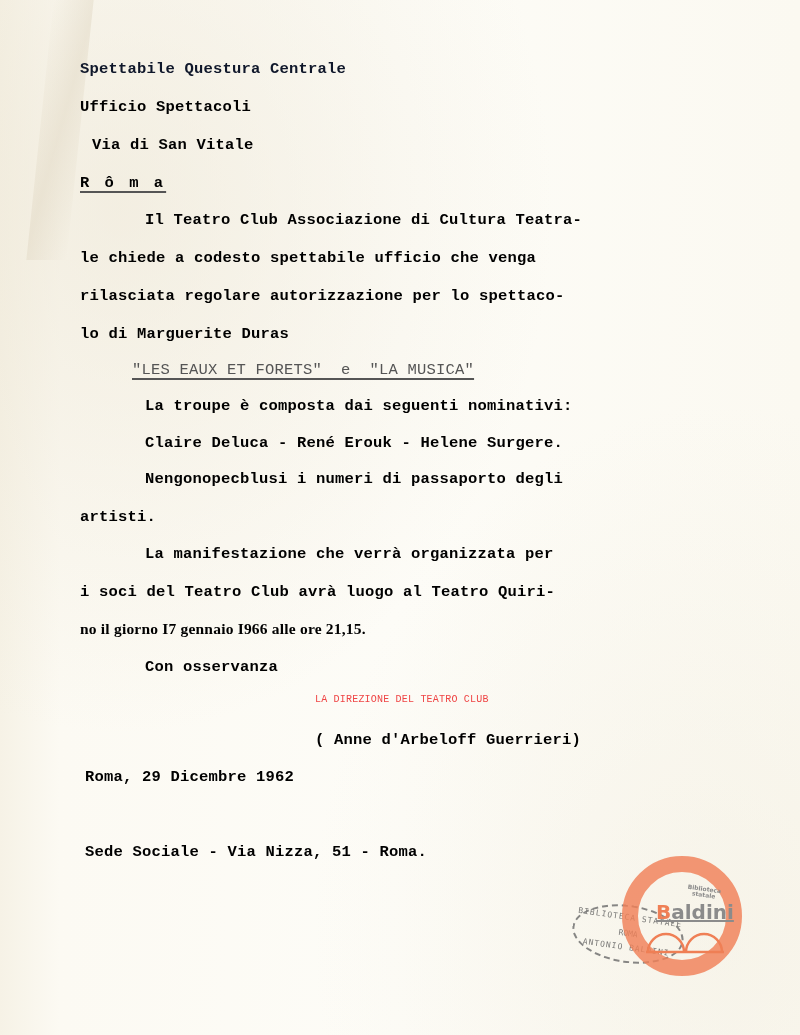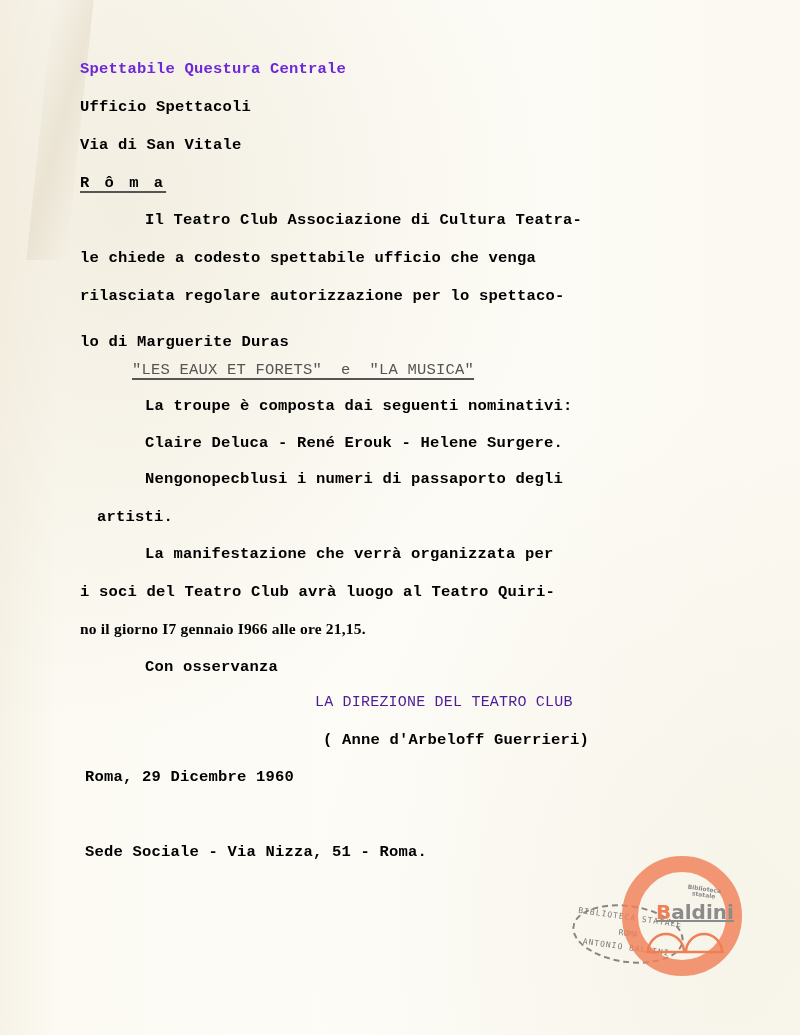--- a/index.html
+++ b/index.html
@@ -32,21 +32,21 @@
     transform: skewX(-6deg);
   }
   .line {
     position: absolute;
     white-space: pre;
     font-size: 15.5px;
     font-weight: bold;
     letter-spacing: 0.2px;
     color: #000000;
   }
-  .light { color: #6d28d9; font-weight: bold; }
+  .light { color: #0f172a; font-weight: bold; }
   .underline {
     text-decoration: underline;
     text-decoration-thickness: 2px;
     text-underline-offset: 4px;
     text-decoration-color: #555;
   }
 
   .stamp {
     position: absolute;
     left: 572px; top: 905px;
@@ -100,46 +100,46 @@
   }
 </style>
 </head>
 <body>
 
 <div class="paper"></div>
 <div class="fold"></div>
 
 <div class="line light" style="left:80px; top:60px;">Spettabile Questura Centrale</div>
 <div class="line" style="left:80px; top:98px;">Ufficio Spettacoli</div>
-<div class="line" style="left:80px; top:136px;">Via di San Vitale</div>
+<div class="line" style="left:92px; top:136px;">Via di San Vitale</div>
 <div class="line underline" style="left:80px; top:174px; letter-spacing:3px;">R ô m a</div>
 
 <div class="line" style="left:145px; top:211px;">Il Teatro Club Associazione di Cultura Teatra-</div>
 <div class="line" style="left:80px; top:249px;">le chiede a codesto spettabile ufficio che venga</div>
 <div class="line" style="left:80px; top:287px;">rilasciata regolare autorizzazione per lo spettaco-</div>
-<div class="line" style="left:80px; top:333px;text-align:right;">lo di Marguerite Duras</div>
+<div class="line" style="left:80px; top:325px;text-align:right;">lo di Marguerite Duras</div>
 
 <div class="line underline" style="left:132px; top:361px; font-weight:normal; color:#555;">"LES EAUX ET FORETS"  e  "LA MUSICA"</div>
 
 <div class="line" style="left:145px; top:397px;">La troupe è composta dai seguenti nominativi:</div>
 <div class="line" style="left:145px; top:434px;">Claire Deluca - René Erouk - Helene Surgere.</div>
 
 <div class="line" style="left:145px; top:470px;">Nengonopecblusi i numeri di passaporto degli</div>
-<div class="line" style="left:80px; top:508px;margin-left:17px;">artisti.</div>
+<div class="line" style="left:80px; top:508px;">artisti.</div>
 
 <div class="line" style="left:145px; top:545px;">La manifestazione che verrà organizzata per</div>
 <div class="line" style="left:80px; top:583px;">i soci del Teatro Club avrà luogo al Teatro Quiri-</div>
 <div class="line" style="left:80px; top:620px;font-family:Liberation Serif, serif;">no il giorno I7 gennaio I966 alle ore 21,15.</div>
 
 <div class="line" style="left:145px; top:658px;">Con osservanza</div>
 
-<div class="line" style="left:315px; top:694px; font-weight:normal; font-size:15px; color:#4c1d95;">LA DIREZIONE DEL TEATRO CLUB</div>
-<div class="line" style="left:315px; top:731px;margin-left:8px;">( Anne d'Arbeloff Guerrieri)</div>
+<div class="line" style="left:315px; top:694px; font-weight:normal; font-size:10px; color:#ef4444;">LA DIREZIONE DEL TEATRO CLUB</div>
+<div class="line" style="left:315px; top:731px;">( Anne d'Arbeloff Guerrieri)</div>
 
-<div class="line" style="left:85px; top:768px;">Roma, 29 Dicembre 1960</div>
+<div class="line" style="left:85px; top:768px;">Roma, 29 Dicembre 1962</div>
 
 <div class="line" style="left:85px; top:843px;text-align:right;">Sede Sociale - Via Nizza, 51 - Roma.</div>
 
 <div class="stamp">
   <div class="s1">BIBLIOTECA STATALE</div>
   <div class="s2">ROMA</div>
   <div class="s3">ANTONIO BALDINI</div>
 </div>
 
 <div class="logo">

